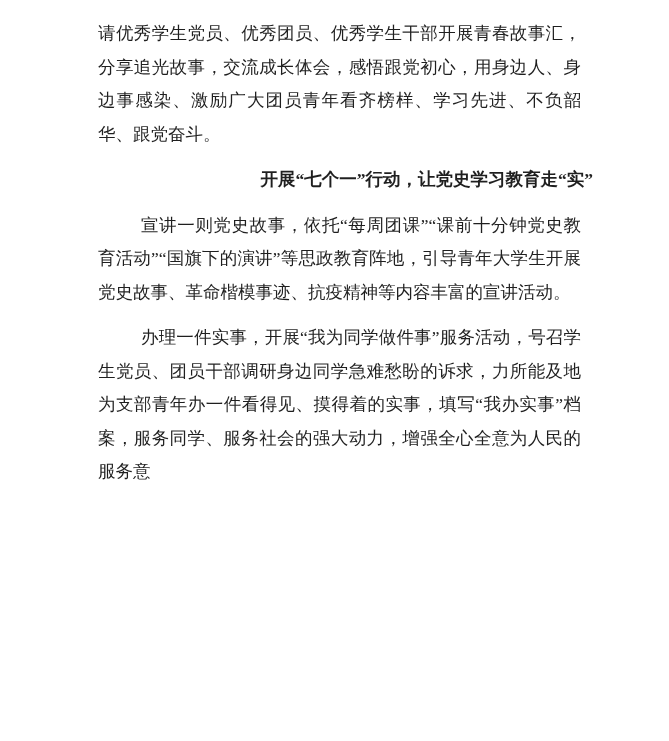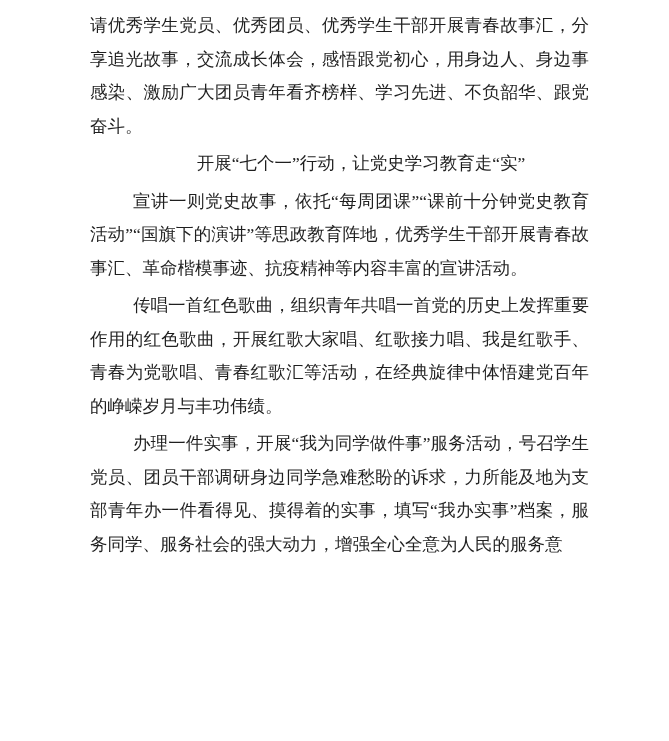--- a/index.html
+++ b/index.html
@@ -17,45 +17,44 @@
     position: absolute;
     left: 86px;
     top: 5px;
     width: 507px;
     font-family: "Liberation Serif", "DejaVu Serif", serif;
     font-size: 17.5px;
     line-height: 33.5px;
     color: #1f1f1f;
   }
   .para {
-    margin: 4px;
+    margin: 12px;
     text-indent: 43px;
     text-align: justify;
     text-justify: inter-character;
   }
   .para.no-indent {
     text-indent: 0;
   }
   .heading {
     margin: 0;
     font-size: 17.5px;
     line-height: 33.5px;
-    font-weight: 400;
+    font-weight: 700;
     text-indent: 43px;
-    text-align: center;
+    text-align: right;
   }
 </style>
 </head>
 <body>
 
 <div class="page">
   <p class="para no-indent">请优秀学生党员、优秀团员、优秀学生干部开展青春故事汇，分享追光故事，交流成长体会，感悟跟党初心，用身边人、身边事感染、激励广大团员青年看齐榜样、学习先进、不负韶华、跟党奋斗。</p>
 
   <h2 class="heading">开展“七个一”行动，让党史学习教育走“实”</h2>
 
 
-  <p class="para">宣讲一则党史故事，依托“每周团课”“课前十分钟党史教育活动”“国旗下的演讲”等思政教育阵地，优秀学生干部开展青春故事汇、革命楷模事迹、抗疫精神等内容丰富的宣讲活动。</p>
+  <p class="para">宣讲一则党史故事，依托“每周团课”“课前十分钟党史教育活动”“国旗下的演讲”等思政教育阵地，引导青年大学生开展党史故事、革命楷模事迹、抗疫精神等内容丰富的宣讲活动。</p>
 
-  <p class="para">传唱一首红色歌曲，组织青年共唱一首党的历史上发挥重要作用的红色歌曲，开展红歌大家唱、红歌接力唱、我是红歌手、青春为党歌唱、青春红歌汇等活动，在经典旋律中体悟建党百年的峥嵘岁月与丰功伟绩。</p>
 
 
   <p class="para">办理一件实事，开展“我为同学做件事”服务活动，号召学生党员、团员干部调研身边同学急难愁盼的诉求，力所能及地为支部青年办一件看得见、摸得着的实事，填写“我办实事”档案，服务同学、服务社会的强大动力，增强全心全意为人民的服务意</p>
 </div>
 
 </body></html>

